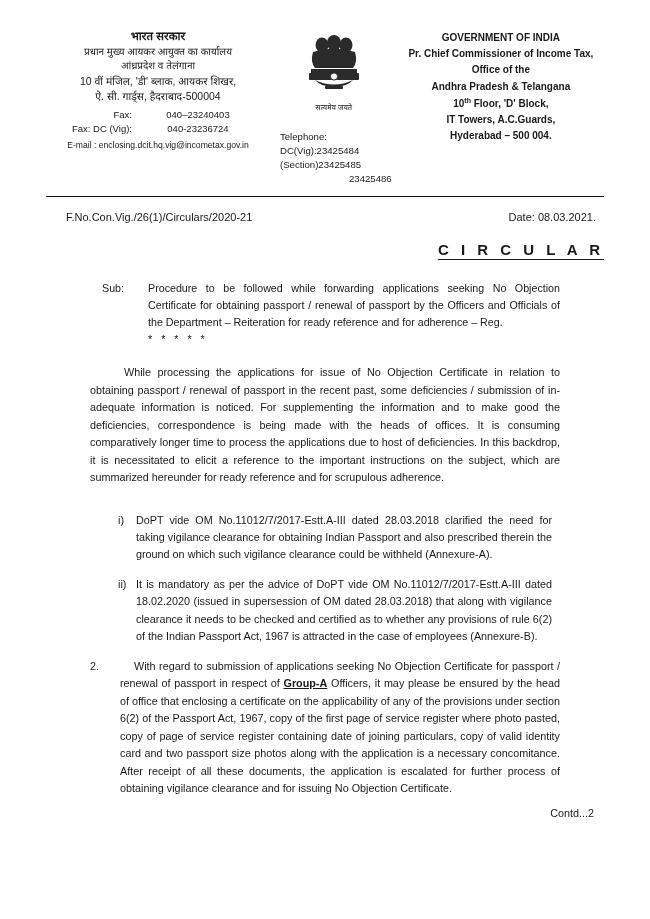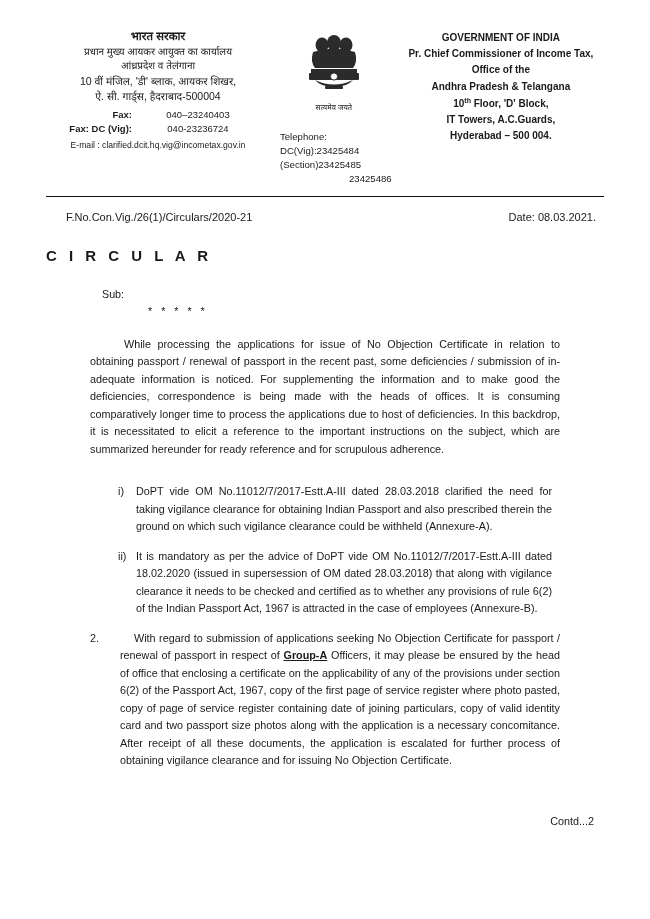--- a/index.html
+++ b/index.html
@@ -53,21 +53,21 @@
     text-align: center;
   }
   .lh-faxrow {
     display: flex;
     justify-content: center;
   }
   .lh-faxrow .k {
     text-align: right;
     width: 74px;
     padding-right: 6px;
-    font-weight: bold;
+    font-weight: normal;
   }
   .lh-faxrow .v {
     text-align: center;
     width: 120px;
   }
   .lh-email {
     font-size: 8.6px;
     margin-top: 2px;
   }
 
@@ -121,25 +121,26 @@
   .refrow {
     display: flex;
     justify-content: space-between;
     font-size: 11px;
     margin-top: 14px;
     padding: 0 8px 0 20px;
   }
 
   
   .title {
-    text-align: left;
+    text-align: right;
     font-size: 15px;
     font-weight: bold;
     letter-spacing: 4px;
-    margin-top: 24px;
+    margin-top: 18px;
+    text-decoration: underline;
     text-underline-offset: 4px;
   }
 
   
   .subject {
     display: flex;
     margin-top: 22px;
     padding-left: 56px;
     padding-right: 44px;
     font-size: 10.7px;
@@ -180,21 +181,21 @@
   .numitem { display: flex; }
   .numitem .nn { width: 30px; flex: none; }
   .numitem .ntxt { flex: 1; text-align: justify; }
 
   u.group { text-decoration: underline; font-weight: bold; }
 
   
   .contd {
     position: absolute;
     right: 56px;
-    bottom: 92px;
+    bottom: 100px;
     font-size: 10.8px;
   }
 </style>
 </head>
 <body>
 
 <div class="page">
 
   <div class="letterhead">
 
@@ -207,21 +208,21 @@
 
       <div class="lh-faxblock">
         <div class="lh-faxrow">
           <div class="k">Fax:</div>
           <div class="v">040–23240403</div>
         </div>
         <div class="lh-faxrow">
           <div class="k">Fax: DC (Vig):</div>
           <div class="v">040-23236724</div>
         </div>
-        <div class="lh-email">E-mail : clarified.dcit.hq.vig@incometax.gov.in</div>
+        <div class="lh-email">E-mail : enclosing.dcit.hq.vig@incometax.gov.in</div>
       </div>
     </div>
 
     <div class="lh-center">
       <svg class="emblem" viewBox="0 0 66 74">
         <g fill="#2b2b2b">
 
           <ellipse cx="33" cy="13" rx="7" ry="8"></ellipse>
           <ellipse cx="21" cy="15" rx="6.5" ry="7.5"></ellipse>
           <ellipse cx="45" cy="15" rx="6.5" ry="7.5"></ellipse>
@@ -267,20 +268,21 @@
 
   <div class="refrow">
     <div>F.No.Con.Vig./26(1)/Circulars/2020-21</div>
     <div>Date: 08.03.2021.</div>
   </div>
 
   <div class="title">C I R C U L A R</div>
 
   <div class="subject">
     <div class="lbl">Sub:</div>
+    <div class="txt">Procedure to be followed while forwarding applications seeking No Objection Certificate for obtaining passport / renewal of passport by the Officers and Officials of the Department – Reiteration for ready reference and for adherence – Reg.</div>
   </div>
   <div class="subject" style="margin-top:0;padding-left:102px;">
     <div class="stars">* * * * *</div>
   </div>
 
   <div class="body">
 
     <div class="para indent">While processing the applications for issue of No Objection Certificate in relation to obtaining passport / renewal of passport in the recent past, some deficiencies / submission of in-adequate information is noticed.   For supplementing the information and to make good the deficiencies, correspondence is being made with the heads of offices.  It is consuming comparatively longer time to process the applications due to host of deficiencies.   In this backdrop, it is necessitated to elicit a reference to the important instructions on the subject, which are summarized hereunder for ready reference and for scrupulous adherence.</div>
 
     <div class="romanlist">

